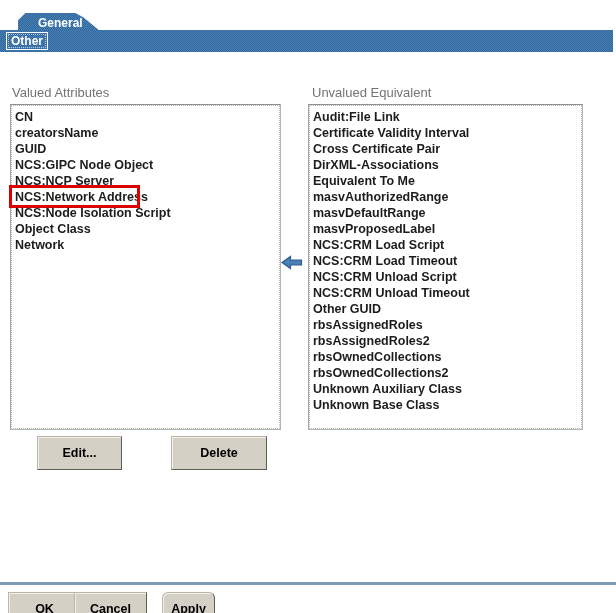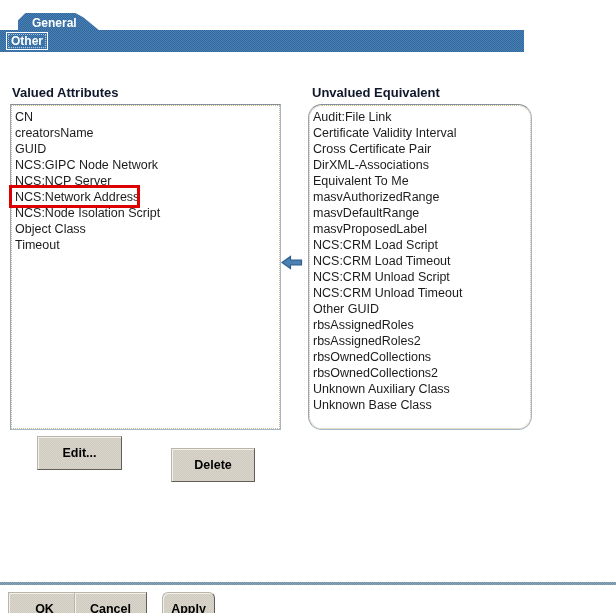--- a/index.html
+++ b/index.html
@@ -10,52 +10,52 @@
   
   .tab-general{
     position:absolute;left:18px;top:13px;width:82px;height:18px;
     background:conic-gradient(#4a80b5 25%, #31689b 0 50%, #4a80b5 0 75%, #31689b 0);
     background-size:2px 2px;
     clip-path:polygon(0% 100%, 0% 40%, 9% 0%, 70% 0%, 80% 25%, 100% 100%);
     color:#fff;font-size:12px;font-weight:bold;
     display:flex;align-items:center;justify-content:flex-start;
     padding:0;box-sizing:border-box;
   }
-  .tab-general span{margin-left:14px;margin-top:1px;}
+  .tab-general span{margin-left:20px;margin-top:1px;}
   .tab-bar{
-    position:absolute;left:0;top:30px;width:524px;height:22px;
+    position:absolute;left:0;top:30px;width:613px;height:22px;
     background:conic-gradient(#4a80b5 25%, #31689b 0 50%, #4a80b5 0 75%, #31689b 0);
     background-size:2px 2px;
   }
   .tab-other{
     position:absolute;left:6px;top:2px;width:40px;height:16px;
     border:1px solid #ffffff;
     color:#fff;font-size:12px;font-weight:bold;
     display:flex;align-items:center;justify-content:center;
     outline:1px dotted rgba(220,235,250,.7);outline-offset:-3px;
   }
   
   .panel-title{
-    position:absolute;top:85px;font-size:13px;font-weight:bold;color:#0f172a;
+    position:absolute;top:85px;font-size:13px;font-weight:normal;color:#737373;
   }
   .valued-title{left:12px;}
   .unvalued-title{left:312px;}
   
   .listbox{
     position:absolute;top:104px;height:326px;box-sizing:border-box;
     background:#fff;
     border:1px solid #a3b8c8;border-top-color:#82909c;border-left-color:#93a8b8;
     outline:1px dotted #cdb98c;outline-offset:-2px;
     padding:4px 0 0 0;overflow:hidden;
   }
   .valued-list{left:10px;width:271px;}
-  .unvalued-list{left:308px;width:224px;border-radius:14px;}
+  .unvalued-list{left:308px;width:275px;}
   .list-item{
     height:16px;line-height:16px;font-size:12.5px;color:#1c1c1c;
-    padding-left:4px;white-space:nowrap;
+    padding-left:4px;white-space:nowrap;font-weight:bold;
   }
   
   .red-box{
     position:absolute;left:9px;top:185px;width:125px;height:17px;
     border:3px solid #dd0000;background:transparent;
   }
   
   .arrow{position:absolute;left:281px;top:255px;}
   
   .btn{
@@ -63,21 +63,21 @@
     background:conic-gradient(#d9d5cb 25%, #cfcbc1 0 50%, #d9d5cb 0 75%, #cfcbc1 0);
     background-size:2px 2px;
     border:1px solid;border-color:#b8b5ab #5f5d55 #5f5d55 #b8b5ab;
     box-shadow:inset 1px 1px 0 #f2f0e8;
     font-family:"Liberation Sans", sans-serif;
     font-size:12.5px;font-weight:bold;color:#000;
     display:flex;align-items:center;justify-content:center;
     padding:16px;cursor:default;
   }
   .btn-edit{left:37px;top:436px;width:85px;}
-  .btn-delete{left:171px;top:436px;width:84px;margin-top:12px;}
+  .btn-delete{left:171px;top:436px;width:96px;}
   .btn-ok{left:8px;top:592px;width:73px;height:32px;}
   .btn-cancel{left:74px;top:592px;width:73px;height:26px;}
   .btn-apply{left:162px;top:592px;width:53px;height:18px;border-radius:6px;}
   
   .divider{
     position:absolute;left:0;top:582px;width:616px;height:3px;
     background:conic-gradient(#8aa6b8 25%, #6e92a6 0 50%, #8aa6b8 0 75%, #6e92a6 0);
     background-size:2px 2px;
   }
 </style>
@@ -96,26 +96,26 @@
     </div>
   </div>
 
   <div class="panel-title valued-title">Valued Attributes</div>
   <div class="panel-title unvalued-title">Unvalued Equivalent</div>
 
   <div class="listbox valued-list">
       <div class="list-item">CN</div>
       <div class="list-item">creatorsName</div>
       <div class="list-item">GUID</div>
-      <div class="list-item">NCS:GIPC Node Network</div>
+      <div class="list-item">NCS:GIPC Node Object</div>
       <div class="list-item">NCS:NCP Server</div>
       <div class="list-item">NCS:Network Address</div>
       <div class="list-item">NCS:Node Isolation Script</div>
       <div class="list-item">Object Class</div>
-      <div class="list-item">Timeout</div>
+      <div class="list-item">Network</div>
     </div>
 
   <div class="listbox unvalued-list">
       <div class="list-item">Audit:File Link</div>
       <div class="list-item">Certificate Validity Interval</div>
       <div class="list-item">Cross Certificate Pair</div>
       <div class="list-item">DirXML-Associations</div>
       <div class="list-item">Equivalent To Me</div>
       <div class="list-item">masvAuthorizedRange</div>
       <div class="list-item">masvDefaultRange</div>

